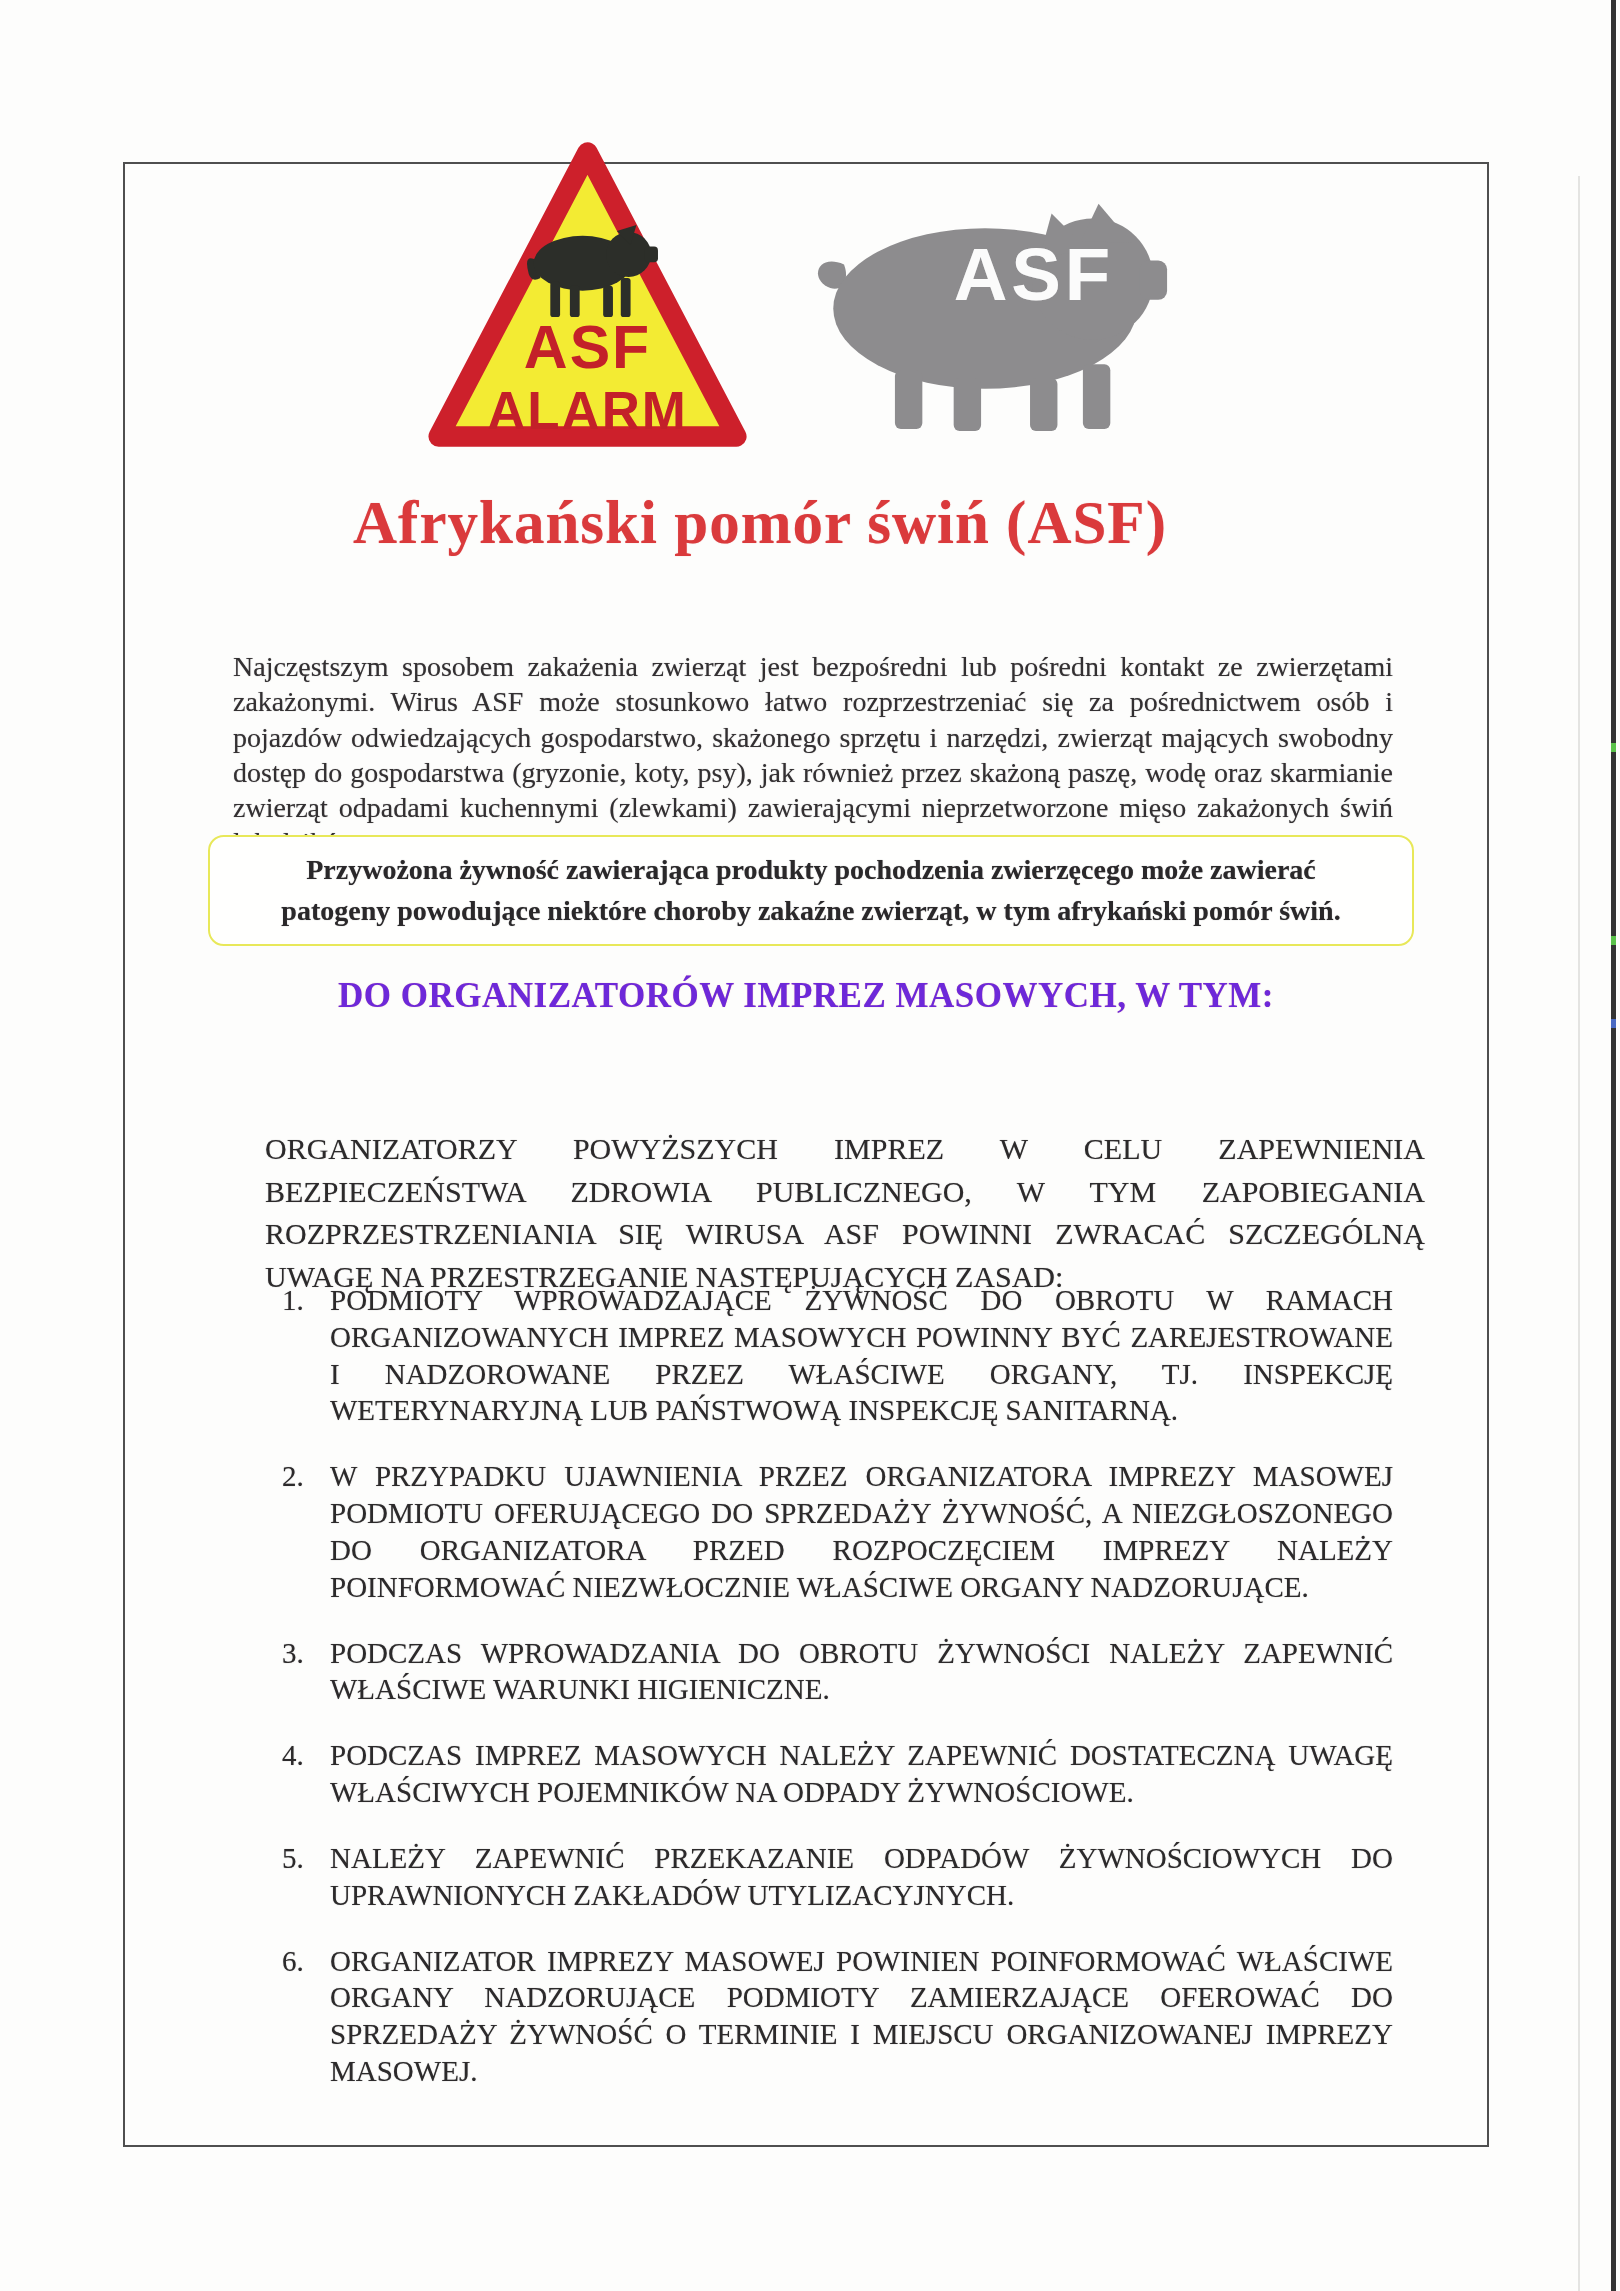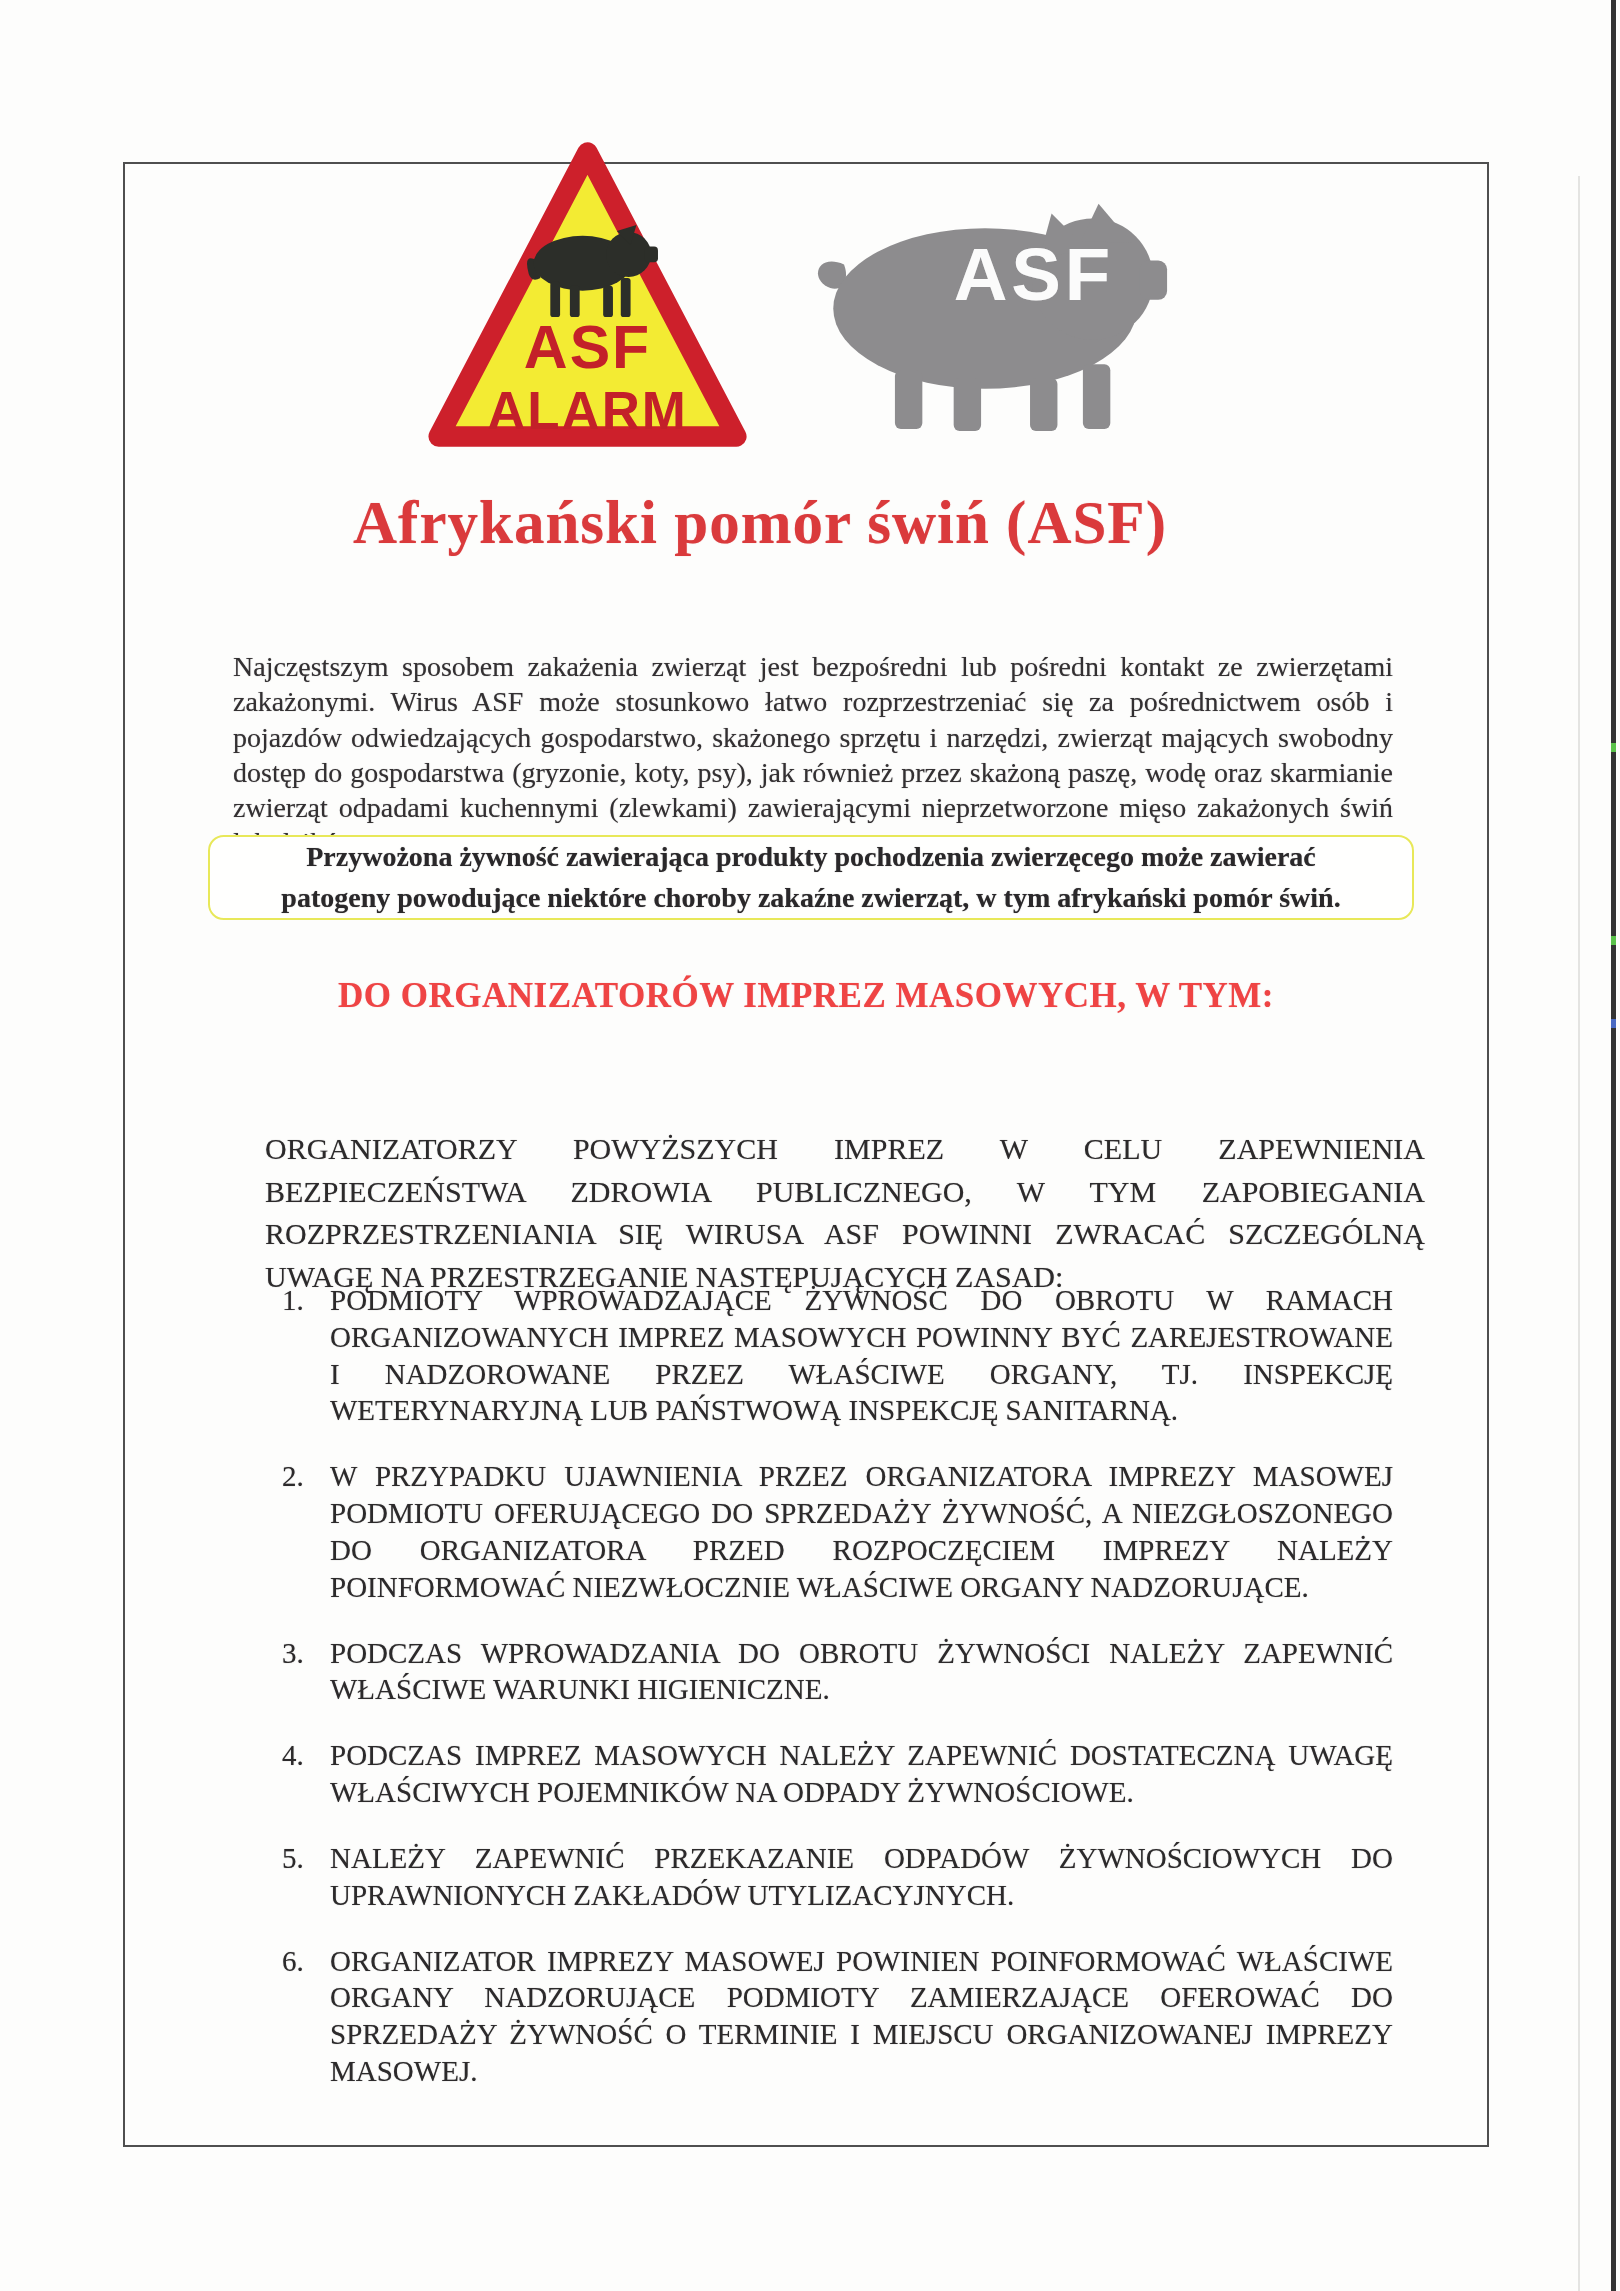--- a/index.html
+++ b/index.html
@@ -36,26 +36,26 @@
 
   
   .intro{
     position:absolute;left:233px;top:621px;width:1160px;
     font-size:28px;line-height:1.26;text-align:justify;color:#333032;
   }
 
   
   .hbox{
     position:absolute;left:208px;top:835px;width:1206px;box-sizing:border-box;
-    border:2.9px solid #e8e859;border-radius:15.7px;padding:0 39px;background:#fffffe;
+    border:2.9px solid #e8e859;border-radius:15.7px;padding:13px 39px;background:#fffffe;
   }
   .hbox-text{font-size:28px;font-weight:700;text-align:center;line-height:1.45;color:#2a282a;}
 
   
-  .section-heading{position:absolute;left:123px;top:976px;width:1366px;text-align:center;color:#ef4444;}
+  .section-heading{position:absolute;left:123px;top:976px;width:1366px;text-align:center;color:#6d28d9;}
   .heading-line{font-size:35px;font-weight:700;letter-spacing:0.5px;text-shadow:0 0 1px rgba(206,46,59,.4);}
   .heading-line + .heading-line{margin-top:21.6px;}
 
   
   .lead{
     position:absolute;left:233px;top:1098px;width:1160px;
     font-size:30px;line-height:1.42;text-align:justify;color:#2c2a2b;margin-left:32px;
   }
 
   

